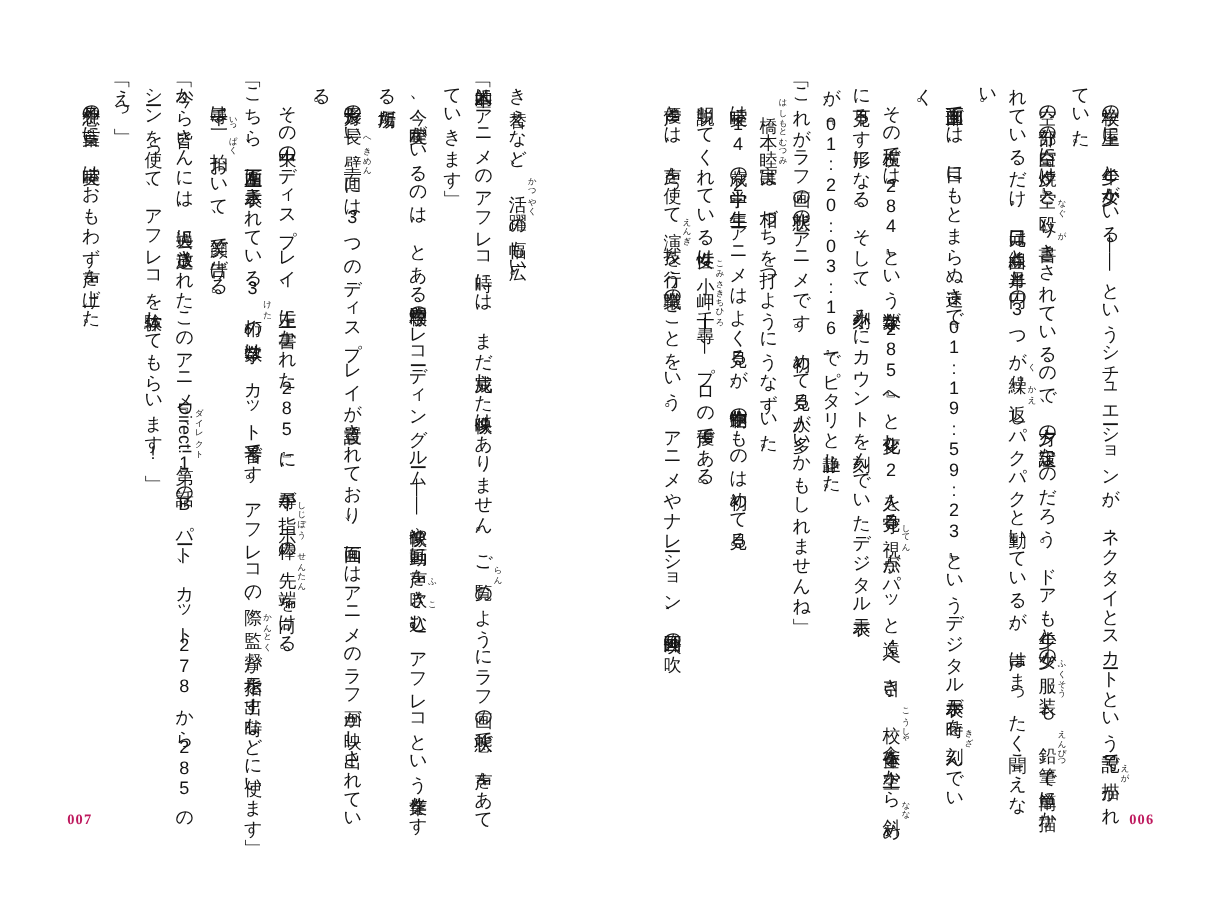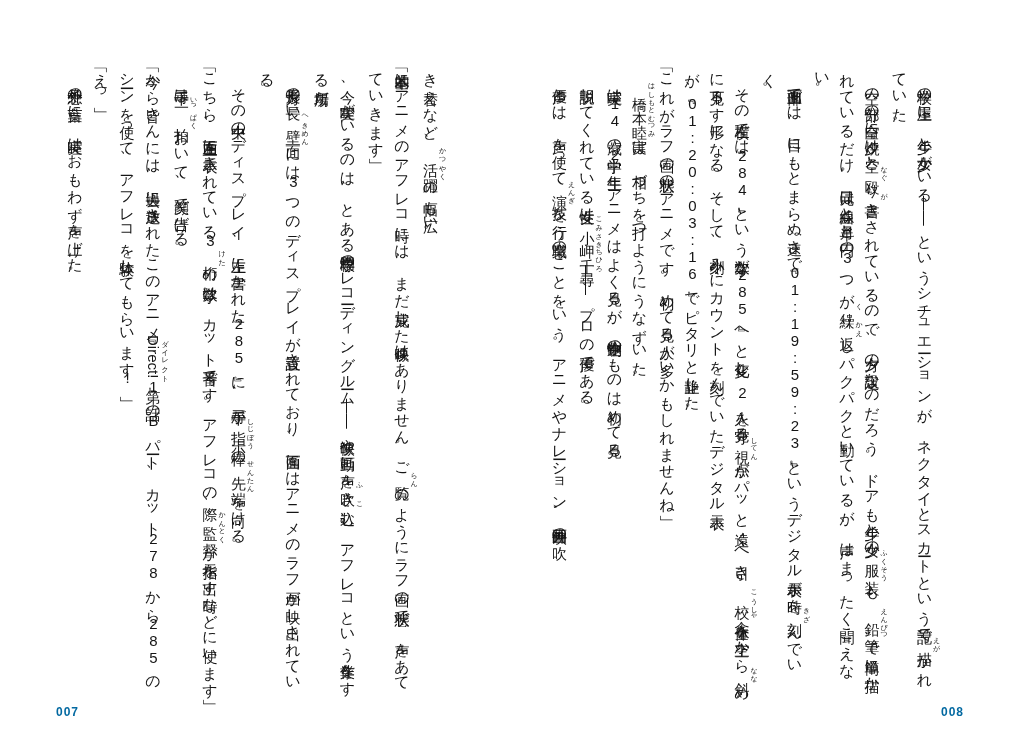--- a/index.html
+++ b/index.html
@@ -26,26 +26,26 @@
   .left-block  { right: 578px; line-height: 26px; }
   .vtext p { margin: 0; padding: 0; }
   .vtext p.indent { text-indent: 1em; }
   ruby rt {
     font-size: 7px;
     letter-spacing: 0;
   }
   .up { text-orientation: upright; }
   .pagenum {
     position: absolute;
-    top: 705px;
+    top: 676px;
     font-size: 12px;
     font-weight: bold;
     letter-spacing: 1px;
-    color: #0369a1;
-    font-family: Liberation Sans, sans-serif;
+    color: #be185d;
+    font-family: Liberation Serif, serif;
   }
   .pagenum-left  { left: 56px; }
   .pagenum-right { left: 941px; }
 </style>
 </head>
 <body>
 
 <div class="spread">
 
   <div class="vtext right-block" id="right-page-text">
@@ -66,17 +66,17 @@
       <p class="indent">今、睦実がいるのは、とある専門学校のレコーディングルーム――映像や動画に声を<ruby>吹<rt>ふ</rt></ruby>き<ruby>込<rt>こ</rt></ruby>む、アフレコという作業をする場所だ。</p>
       <p class="indent">長方形の長い<ruby>壁面<rt>へきめん</rt></ruby>には<span class="up">3</span>つのディスプレイが設置されており、画面にはアニメのラフ画が映し出されている。</p>
       <p class="indent">その中央のディスプレイ、左上に書かれた『<span class="up">285</span>』に、千尋が<ruby>指示棒<rt>しじぼう</rt></ruby>の<ruby>先端<rt>せんたん</rt></ruby>を向ける。</p>
       <p class="">「こちら、画面左上に表示されている<span class="up">3</span><ruby>桁<rt>けた</rt></ruby>の数字は、カット番号です。アフレコの際、<ruby>監督<rt>かんとく</rt></ruby>が指示を出す時などに使います」</p>
       <p class="indent">千尋は<ruby>一拍<rt>いっぱく</rt></ruby>おいて、笑顔で告げる。</p>
       <p class="">「今から皆さんには、過去に放送されたこのアニメ『<ruby>Direct!<rt>ダイレクト</rt></ruby>』第<span class="up">1</span>話の<span class="up">B</span>パート、カット<span class="up">278</span>から<span class="up">285</span>のシーンを使って、アフレコを体験してもらいます<span class="up">!</span>」</p>
       <p class="">「えっ」</p>
       <p class="indent">予想外の言葉に、睦実はおもわず声を上げた。</p>
     </div>
 
-  <div class="pagenum pagenum-right">008</div>
+  <div class="pagenum pagenum-right">006</div>
 
   <div class="pagenum pagenum-left">007</div>
 
 </div>
 
 </body></html>

